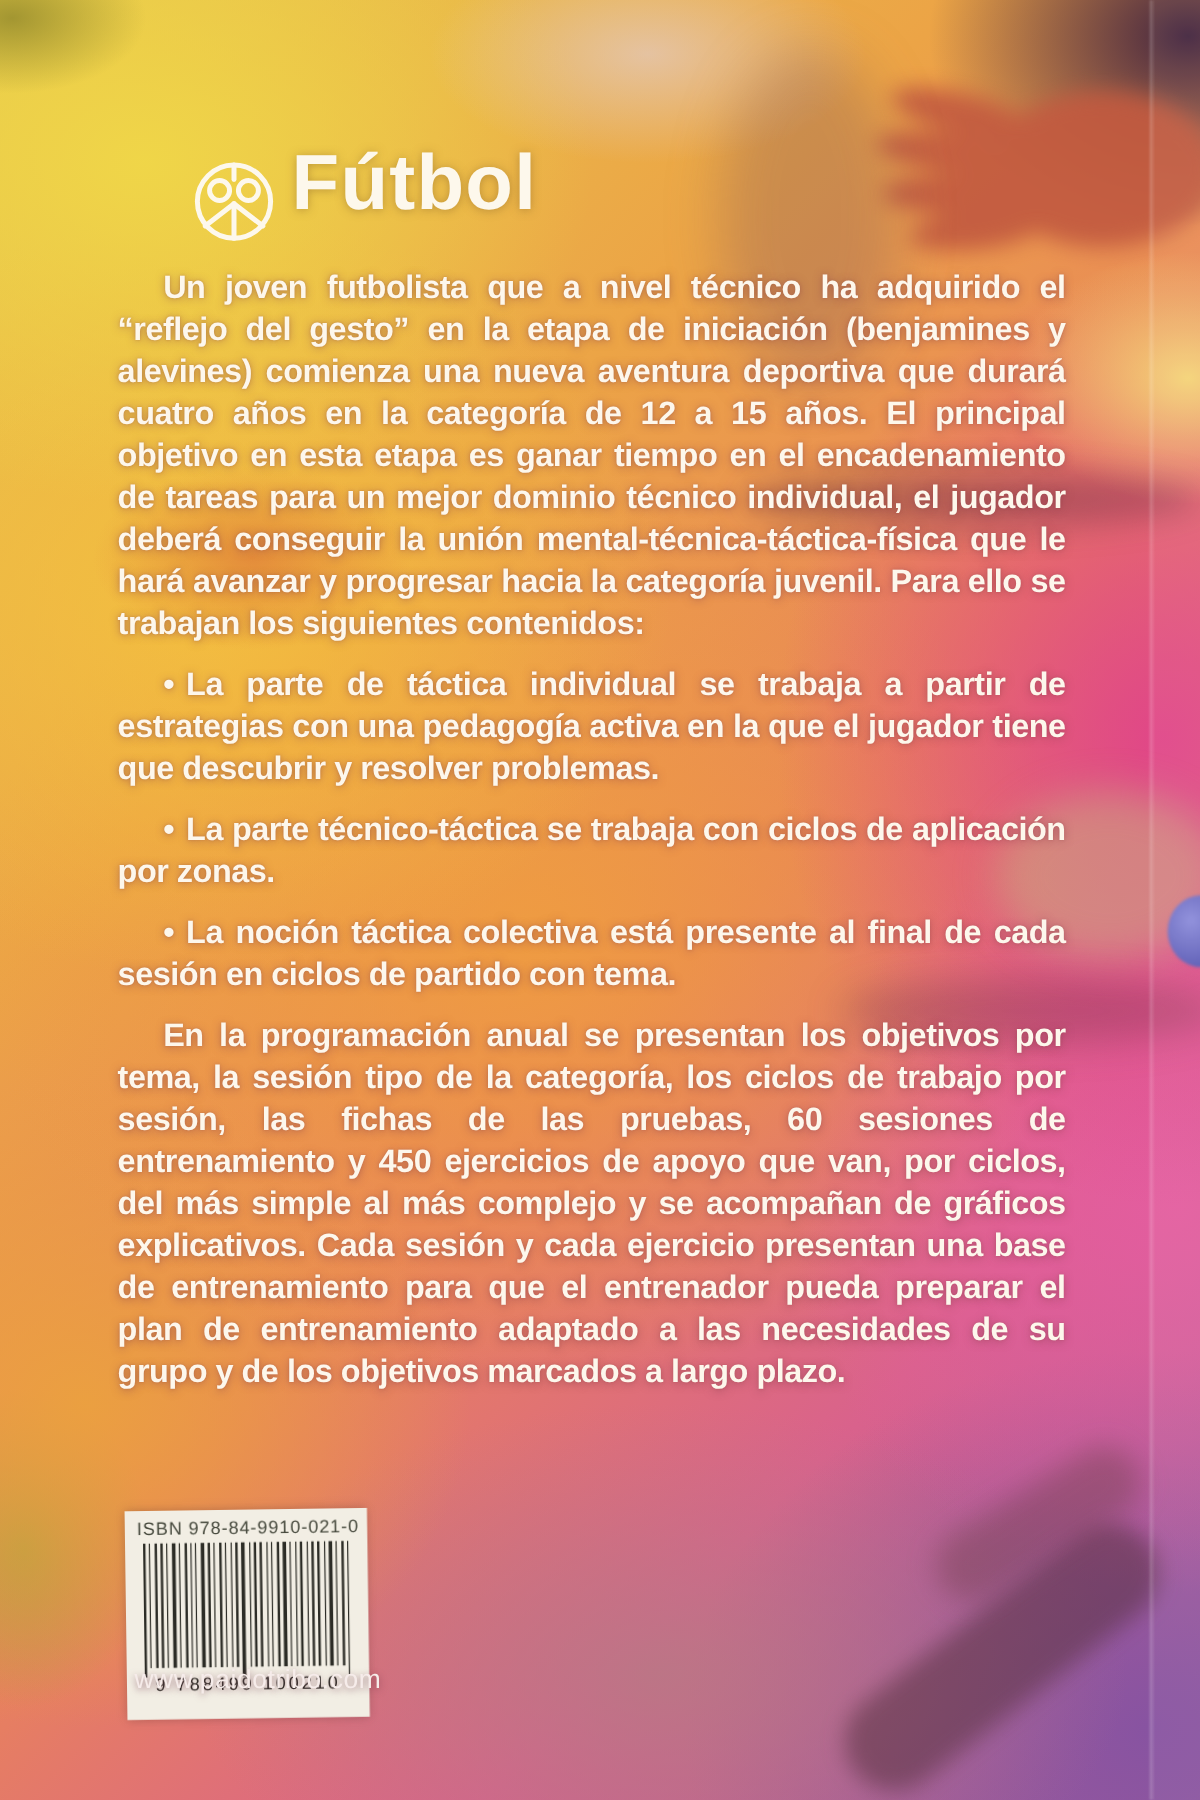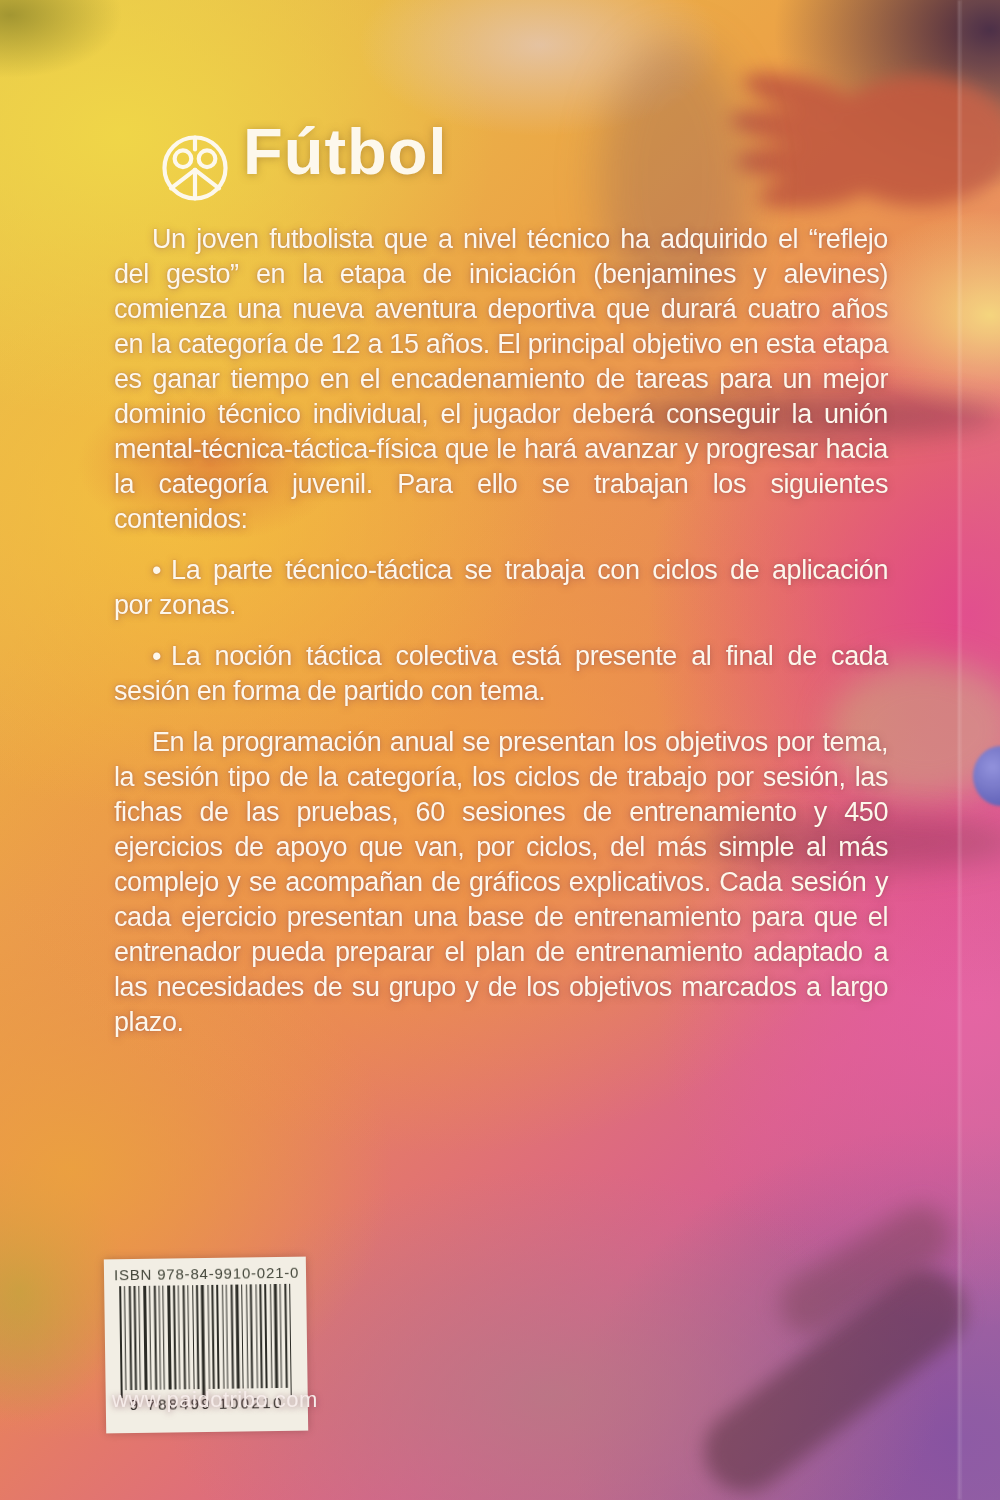--- a/index.html
+++ b/index.html
@@ -48,22 +48,22 @@
     position:absolute;left:243px;top:-14px;margin:0;
     font-size:65px;font-weight:700;letter-spacing:1px;color:#fdf8ec;
     text-shadow:0 1px 8px rgba(140,100,40,.5);
   }
   .subtitle{position:absolute;left:461px;top:-2px;line-height:1.13;text-shadow:0 1px 7px rgba(120,70,60,.5);}
   .subtitle .l1{font-size:29px;font-weight:700;}
   .subtitle .l2{font-size:29px;font-weight:700;}
   .subtitle .l2 b{font-size:37px;font-weight:700;letter-spacing:1px;}
 
   .body-text{
-    position:absolute;left:114px;right:112px;top:222px;
-    color:#fdf7ec;font-size:27px;font-weight:400;line-height:35px;
+    position:absolute;left:98px;right:112px;top:222px;
+    color:#fdf7ec;font-size:27px;font-weight:700;line-height:35px;
     letter-spacing:-.4px;
     text-shadow:0 1px 7px rgba(135,62,75,.5),0 0 2px rgba(150,80,80,.35);
   }
   .body-text p{margin:0 0 16px 0;text-align:justify;text-indent:38px;}
   .body-text p:last-child{margin-bottom:0;}
   .bullet{padding-right:10px;}
 
   .barcode-box{
     position:absolute;left:105px;top:1258px;width:202px;height:174px;
     background:#f2eee4;transform:rotate(-0.8deg);
@@ -112,22 +112,23 @@
         <line x1="40" y1="42" x2="40" y2="73"></line>
         <line x1="40" y1="42" x2="14" y2="62"></line>
         <line x1="40" y1="42" x2="66" y2="62"></line>
       </g>
     </svg>
     <h1 class="brand-title">Fútbol</h1>
   </div>
 
   <div class="body-text">
     <p>Un joven futbolista que a nivel técnico ha adquirido el “reflejo del gesto” en la etapa de iniciación (benjamines y alevines) comienza una nueva aventura deportiva que durará cuatro años en la categoría de 12 a 15 años. El principal objetivo en esta etapa es ganar tiempo en el encadenamiento de tareas para un mejor dominio técnico individual, el jugador deberá conseguir la unión mental-técnica-táctica-física que le hará avanzar y progresar hacia la categoría juvenil. Para ello se trabajan los siguientes contenidos:</p>
+    <p><span class="bullet">•</span><span>La parte de táctica individual se trabaja a partir de estrategias con una pedagogía activa en la que el jugador tiene que descubrir y resolver problemas.</span></p>
     <p><span class="bullet">•</span><span>La parte técnico-táctica se trabaja con ciclos de aplicación por zonas.</span></p>
-    <p><span class="bullet">•</span><span>La noción táctica colectiva está presente al final de cada sesión en forma de partido con tema.</span></p>
+    <p><span class="bullet">•</span><span>La noción táctica colectiva está presente al final de cada sesión en ciclos de partido con tema.</span></p>
     <p>En la programación anual se presentan los objetivos por tema, la sesión tipo de la categoría, los ciclos de trabajo por sesión, las fichas de las pruebas, 60 sesiones de entrenamiento y 450 ejercicios de apoyo que van, por ciclos, del más simple al más complejo y se acompañan de gráficos explicativos. Cada sesión y cada ejercicio presentan una base de entrenamiento para que el entrenador pueda preparar el plan de entrenamiento adaptado a las necesidades de su grupo y de los objetivos marcados a largo plazo.</p>
   </div>
 
   <div class="barcode-box">
     <div class="isbn">ISBN 978-84-9910-021-0</div>
     <svg class="bars" width="176" height="112" viewBox="0 0 176 112">
         <rect x="2" y="0" width="2" height="112" fill="#2c2c26"></rect>
         <rect x="6.8" y="0" width="1" height="104" fill="#2c2c26"></rect>
         <rect x="11.6" y="0" width="2" height="104" fill="#2c2c26"></rect>
         <rect x="16.4" y="0" width="2" height="104" fill="#2c2c26"></rect>

